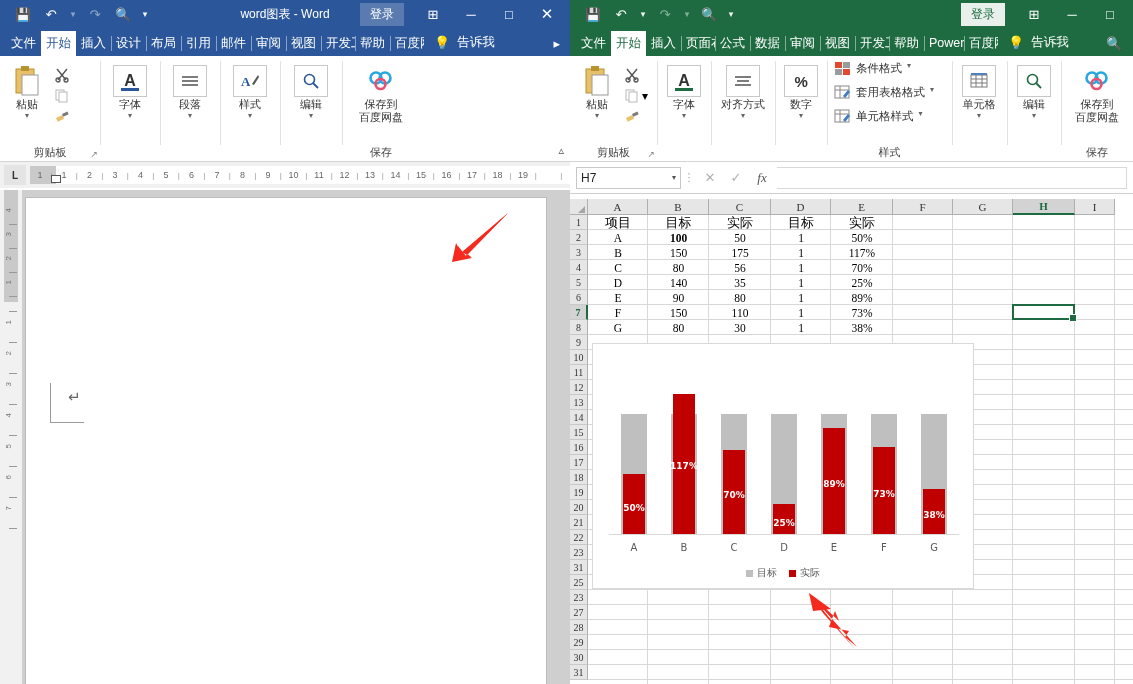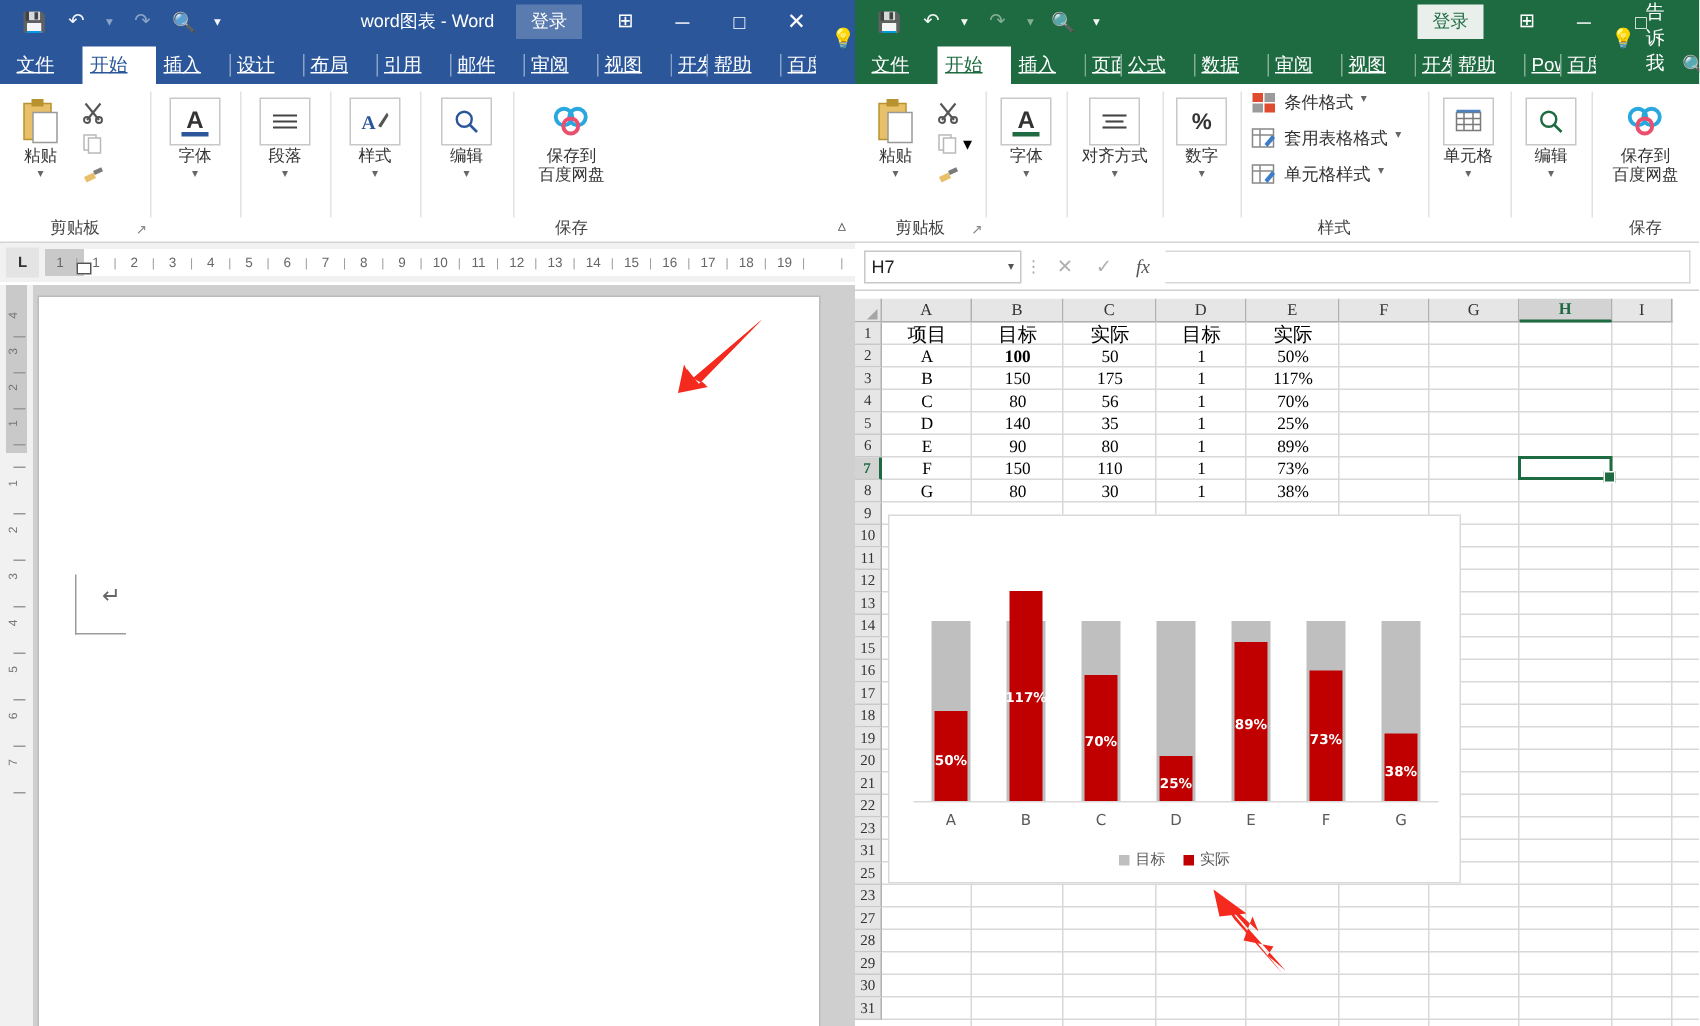--- a/index.html
+++ b/index.html
@@ -22,39 +22,39 @@
   .qat-btn {
     width:26px; height:22px; display:flex; align-items:center; justify-content:center;
     color:#ffffff; font-size:13px; opacity:.95; cursor:default;
   }
   .qat-btn.dim { opacity:.45; }
   .qat-btn.tiny { width:14px; font-size:9px; }
   .title-text {
     position:absolute; left:0; right:0; text-align:center; color:#ffffff;
     font-size:12px; pointer-events:none;
   }
-  .tb-right { margin-left:auto; display:flex; align-items:center; gap:0; padding-right:20px; }
+  .tb-right { margin-left:auto; display:flex; align-items:center; gap:0; padding-right:4px; }
   .signin {
     color:#fff; font-size:12px; padding:3px 10px; margin-right:10px;
     background:rgba(255,255,255,.22); position:relative; z-index:3;
   }
   #excel-titlebar .signin { background:rgba(255,255,255,.9); color:#1e6b41; }
   .win-btn {
     width:38px; height:28px; display:flex; align-items:center; justify-content:center;
     color:#fff; font-size:13px;
   }
   .win-btn.close { font-size:15px; }
 
   
   .tabstrip { height:28px; display:flex; align-items:flex-end; position:relative; padding-left:6px; }
   #word-tabs { background:#2b579a; }
   #excel-tabs { background:#1e6b41; }
   .tab {
-    color:#ffffff; font-size:12.5px; padding:4px 19px 5px 5px; white-space:nowrap;
-    position:relative; line-height:1.3;text-decoration:underline;
+    color:#ffffff; font-size:12.5px; padding:4px 5px 5px 5px; white-space:nowrap;
+    position:relative; line-height:1.3;
   }
   .tab + .tab::before {
     content:""; position:absolute; left:0; top:5px; bottom:5px; width:1px;
     background:rgba(255,255,255,.45);
   }
   .tab.active { background:#ffffff; }
   #word-tabs .tab.active { color:#2b579a; }
   #excel-tabs .tab.active { color:#1e6b41; }
   .tab.active::before, .tab.active + .tab::before { display:none; }
   .tab.clip { max-width:34px; overflow:hidden; }

